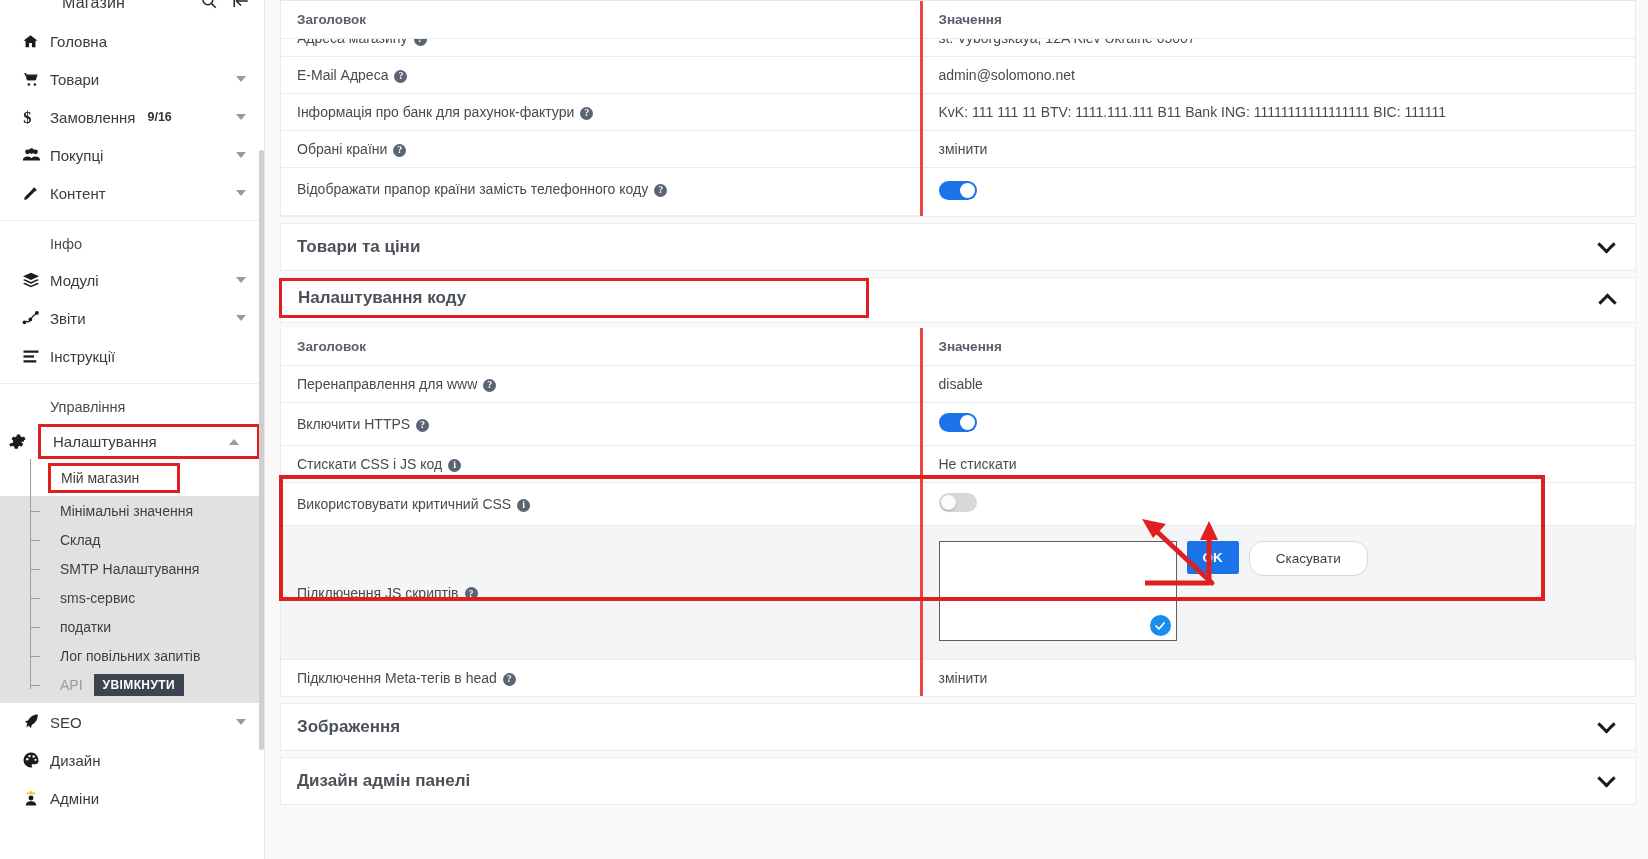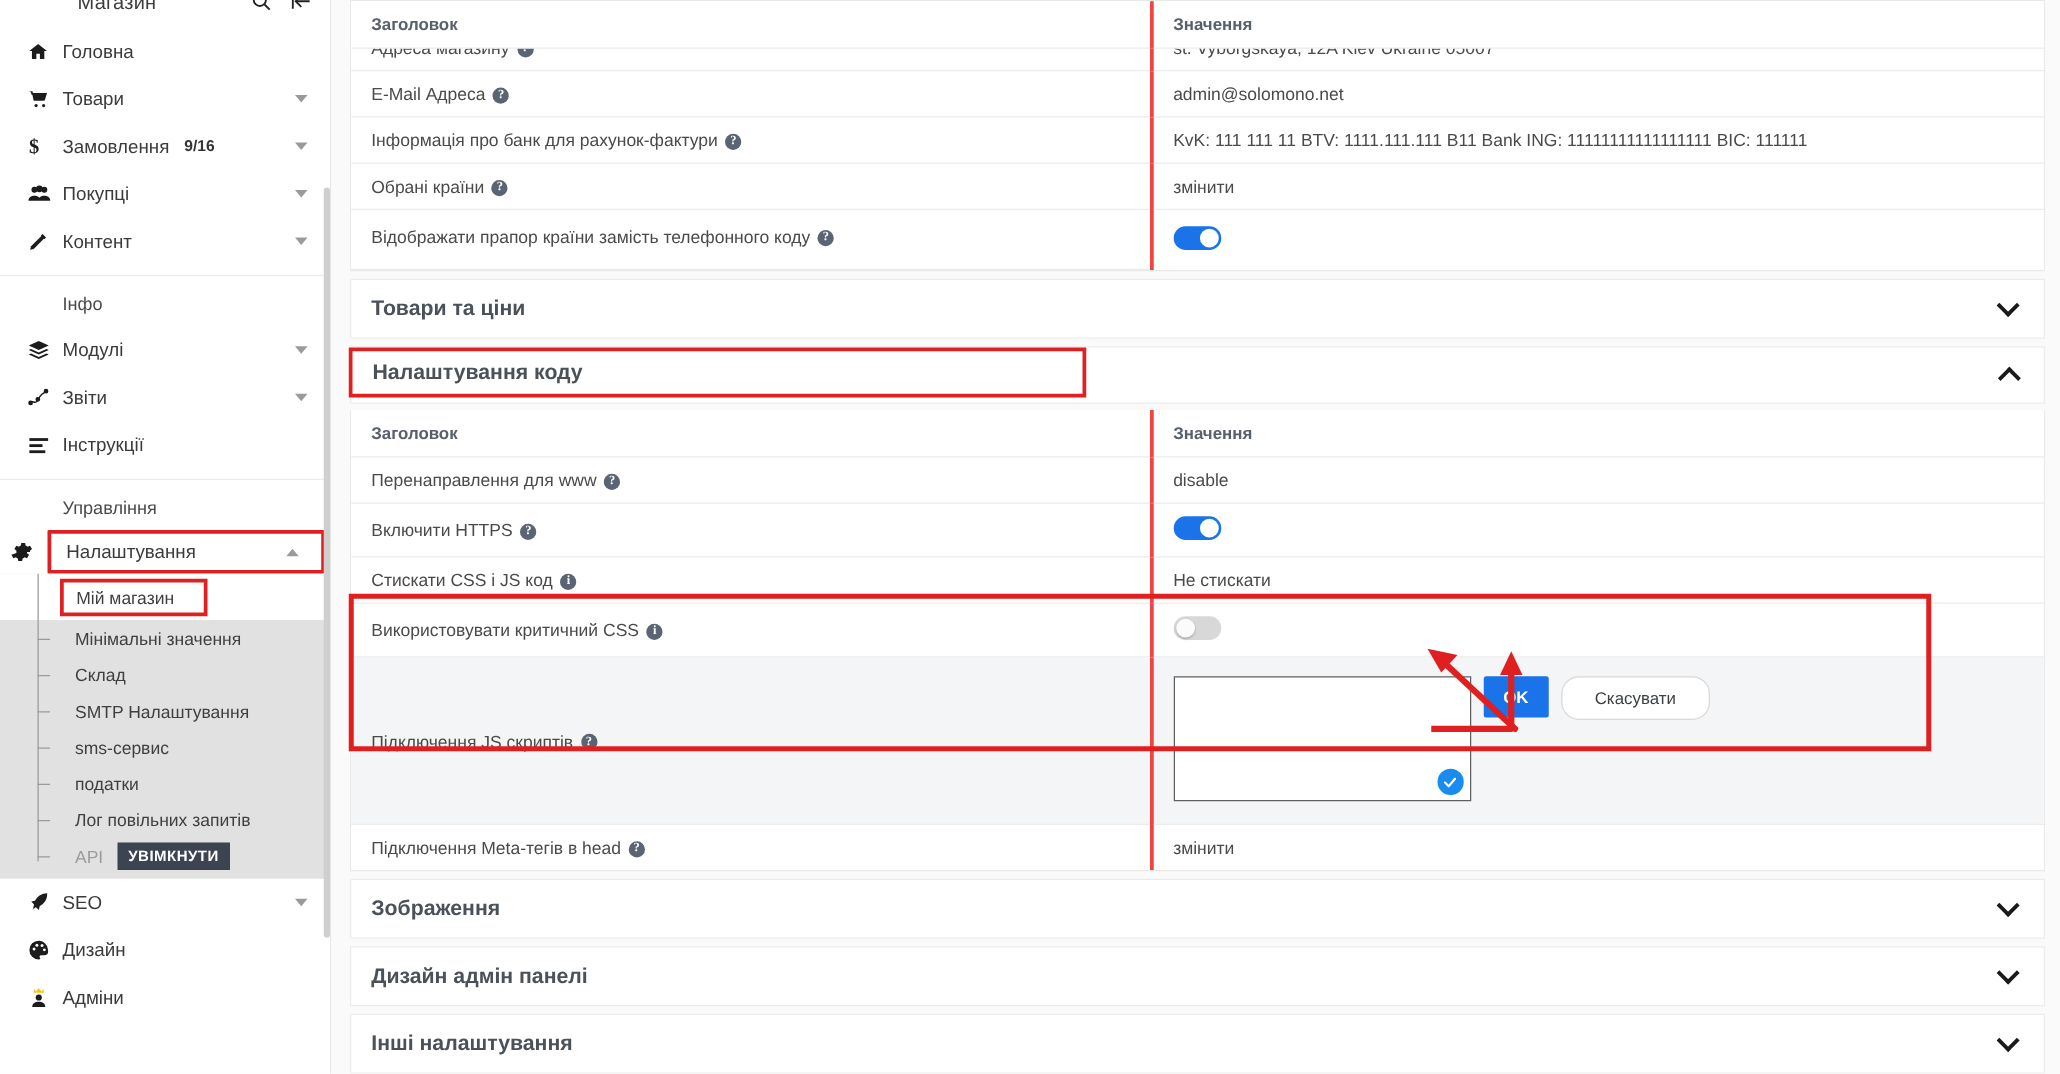--- a/index.html
+++ b/index.html
@@ -80,21 +80,21 @@
   .sub-item .tick {
     position: absolute; left: 30px; top: 50%;
     width: 10px; height: 1px; background: #9b9b9b;
   }
   .tree-line {
     position: absolute; left: 30px; top: 0; bottom: 14px;
     width: 1px; background: #9b9b9b;
   }
   .sub-item.boxed {
     border: 3px solid #e02020; margin-left: 48px;
-    padding-left: 10px; height: 30px; width: 118px;
+    padding-left: 10px; height: 30px; width: 132px;
     background:#fff;
   }
   .api-pill {
     background: #3d4451; color: #fff; font-size: 12px; font-weight: bold;
     padding: 4px 9px; margin-left: 11px; letter-spacing: .4px;
   }
   .muted { color: #9b9b9b; }
 
   .sb-scroll {
     position: absolute; right: 0; top: 150px;
@@ -527,24 +527,20 @@
     <div class="sect-head">
       <span class="stitle">Зображення</span>
       <span class="chev"></span>
     </div>
 
     <div class="sect-head">
       <span class="stitle">Дизайн адмін панелі</span>
       <span class="chev"></span>
     </div>
 
-    <div class="sect-head">
-      <span class="stitle">Інші налаштування</span>
-      <span class="chev"></span>
-    </div>
   </div>
 
   <svg class="anno" width="1648" height="859" style="left:0;top:0;">
 
     <rect x="281" y="477" width="1262" height="122" fill="none" stroke="#e02020" stroke-width="4"></rect>
 
     <line x1="1212" y1="583" x2="1152" y2="527" stroke="#e02020" stroke-width="5" stroke-linecap="round"></line>
     <polygon points="1142,519 1166,524 1153,538" fill="#e02020"></polygon>
 
     <polyline points="1145,583 1209,583 1209,533" fill="none" stroke="#e02020" stroke-width="5" stroke-linejoin="round"></polyline>

